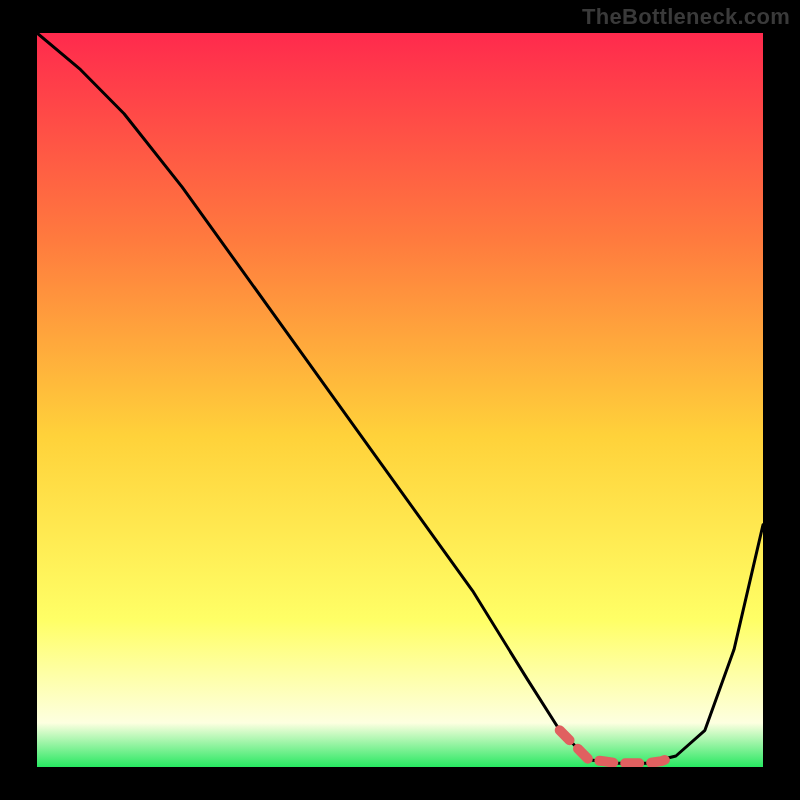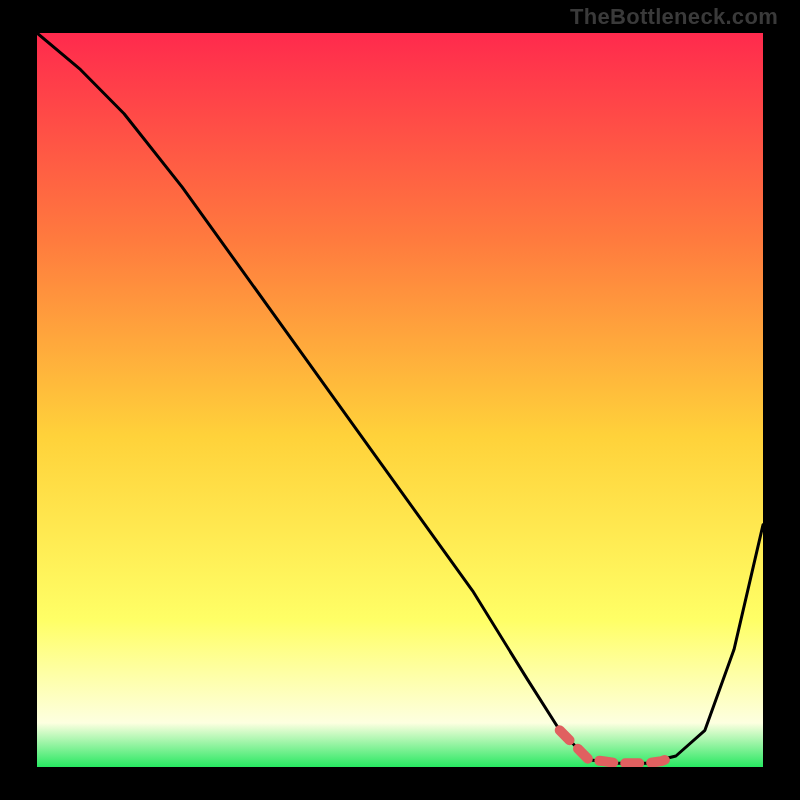--- a/index.html
+++ b/index.html
@@ -12,21 +12,21 @@
     overflow: hidden;
   }
   .stage {
     position: relative;
     width: 800px;
     height: 800px;
   }
   .watermark {
     position: absolute;
     top: 4px;
-    right: 22px;
+    right: 10px;
     color: #3a3a3a;
     font-size: 22px;
     font-weight: bold;
     letter-spacing: 0.3px;
     user-select: none;
     margin-left: 40px;
   }
   .plot {
     position: absolute;
     left: 37px;

